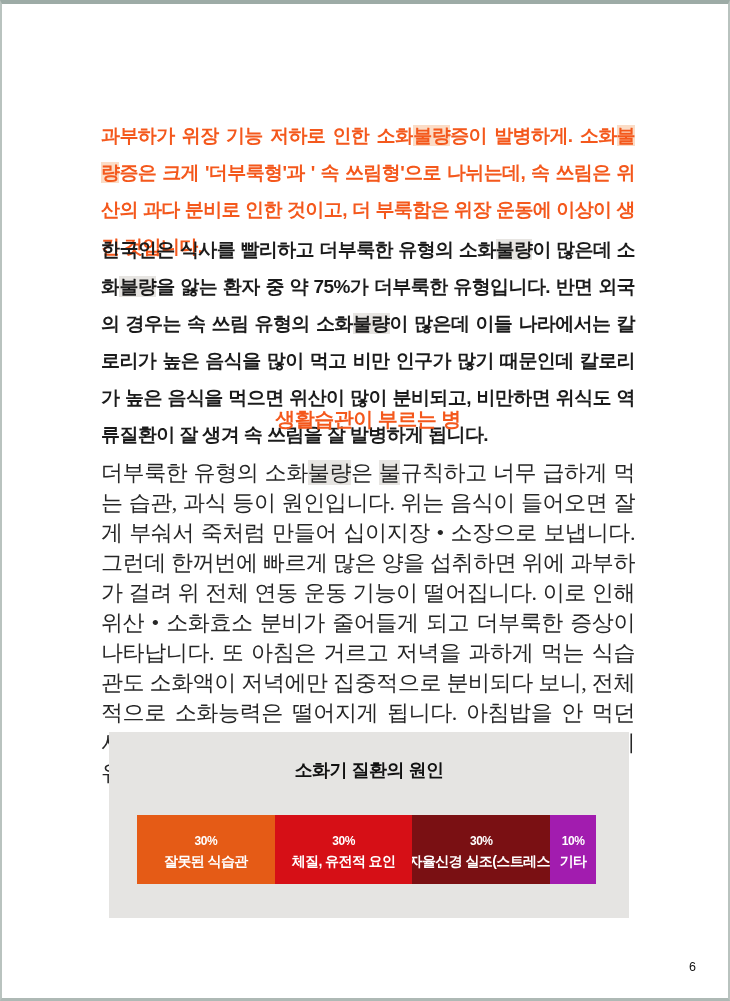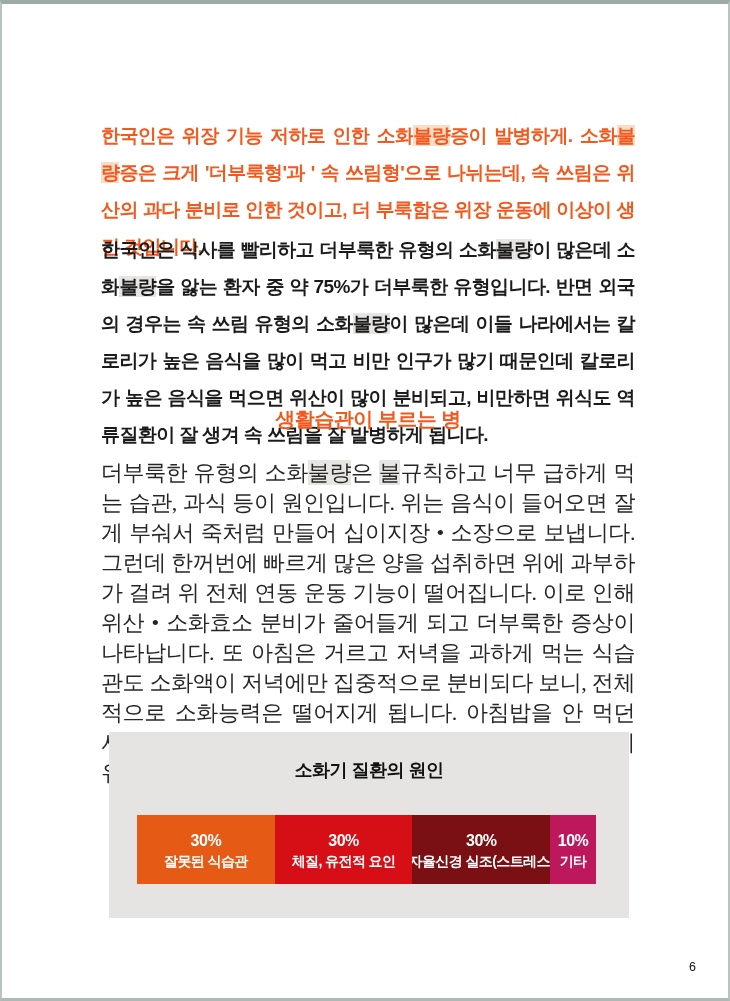--- a/index.html
+++ b/index.html
@@ -80,40 +80,40 @@
   }
   .chart-seg {
     flex-grow: 1; flex-basis: 0;
     display: flex; flex-direction: column;
     align-items: center; justify-content: center;
     gap: 3px;
     color: #ffffff;
     overflow: hidden;
   }
   .seg-value {
-    font-size: 16px; font-weight: 700;
+    font-size: 12px; font-weight: 700;
     letter-spacing: -0.5px; line-height: 20px; text-align: center;
   }
   .seg-label {
     font-size: 14px; font-weight: 700;
     letter-spacing: -0.6px; line-height: 14px;
     white-space: nowrap;
   }
   .page-number {
     position: absolute;
     right: 32px; top: 956px;
     font-size: 12.5px; color: #111111;
   }
 </style>
 </head>
 <body>
 
 <div class="page">
 
-  <p class="para para-orange"><span>한국인은 위장 기능 저하로 인한 소화</span><span class="hl">불량</span><span>증이 발병하게. 소화</span><span class="hl">불량</span><span>증은 크게 '더부룩형'과 ' 속 쓰림형'으로 나뉘는데, 속 쓰림은 위산의 과다 분비로 인한 것이고, 더 부룩함은 위장 운동에 이상이 생긴 것입니다.</span></p>
+  <p class="para para-orange"><span>과부하가 위장 기능 저하로 인한 소화</span><span class="hl">불량</span><span>증이 발병하게. 소화</span><span class="hl">불량</span><span>증은 크게 '더부룩형'과 ' 속 쓰림형'으로 나뉘는데, 속 쓰림은 위산의 과다 분비로 인한 것이고, 더 부룩함은 위장 운동에 이상이 생긴 것입니다.</span></p>
 
   <p class="para para-bold"><span>한국인은 식사를 빨리하고 더부룩한 유형의 소화</span><span class="hl">불량</span><span>이 많은데 소화</span><span class="hl">불량</span><span>을 앓는 환자 중 약 75%가 더부룩한 유형입니다. 반면 외국의 경우는 속 쓰림 유형의 소화</span><span class="hl">불량</span><span>이 많은데 이들 나라에서는 칼로리가 높은 음식을 많이 먹고 비만 인구가 많기 때문인데 칼로리가 높은 음식을 먹으면 위산이 많이 분비되고, 비만하면 위식도 역류질환이 잘 생겨 속 쓰림을 잘 발병하게 됩니다.</span></p>
 
   <h2 class="section-heading">생활습관이 부르는 병</h2>
 
   <p class="para para-serif"><span>더부룩한 유형의 소화</span><span class="hl">불량</span><span>은 </span><span class="hl">불</span><span>규칙하고 너무 급하게 먹는 습관, 과식 등이 원인입니다. 위는 음식이 들어오면 잘게 부숴서 죽처럼 만들어 십이지장 • 소장으로 보냅니다. 그런데 한꺼번에 빠르게 많은 양을 섭취하면 위에 과부하가 걸려 위 전체 연동 운동 기능이 떨어집니다. 이로 인해 위산 • 소화효소 분비가 줄어들게 되고 더부룩한 증상이 나타납니다. 또 아침은 거르고 저녁을 과하게 먹는 식습관도 소화액이 저녁에만 집중적으로 분비되다 보니, 전체적으로 소화능력은 떨어지게 됩니다. 아침밥을 안 먹던 사람이 오랜만에 아침을 먹으면 더부룩한 느낌이 드는 이유도 이 때문입니다.</span></p>
 
   <div class="chart-box">
     <div class="chart-title">소화기 질환의 원인</div>
     <div class="chart-bar">
@@ -122,21 +122,21 @@
         <span class="seg-label">잘못된 식습관</span>
       </div>
       <div class="chart-seg" style="background: rgb(214, 15, 22); flex-grow: 30;">
         <span class="seg-value">30%</span>
         <span class="seg-label">체질, 유전적 요인</span>
       </div>
       <div class="chart-seg" style="background: rgb(122, 16, 19); flex-grow: 30;">
         <span class="seg-value">30%</span>
         <span class="seg-label">자율신경 실조(스트레스)</span>
       </div>
-      <div class="chart-seg" style="background: #be185d; flex-grow: 10;">
+      <div class="chart-seg" style="background: #a21caf; flex-grow: 10;">
         <span class="seg-value">10%</span>
         <span class="seg-label">기타</span>
       </div>
     </div>
   </div>
 
   <div class="page-number">6</div>
 
 </div>
 

